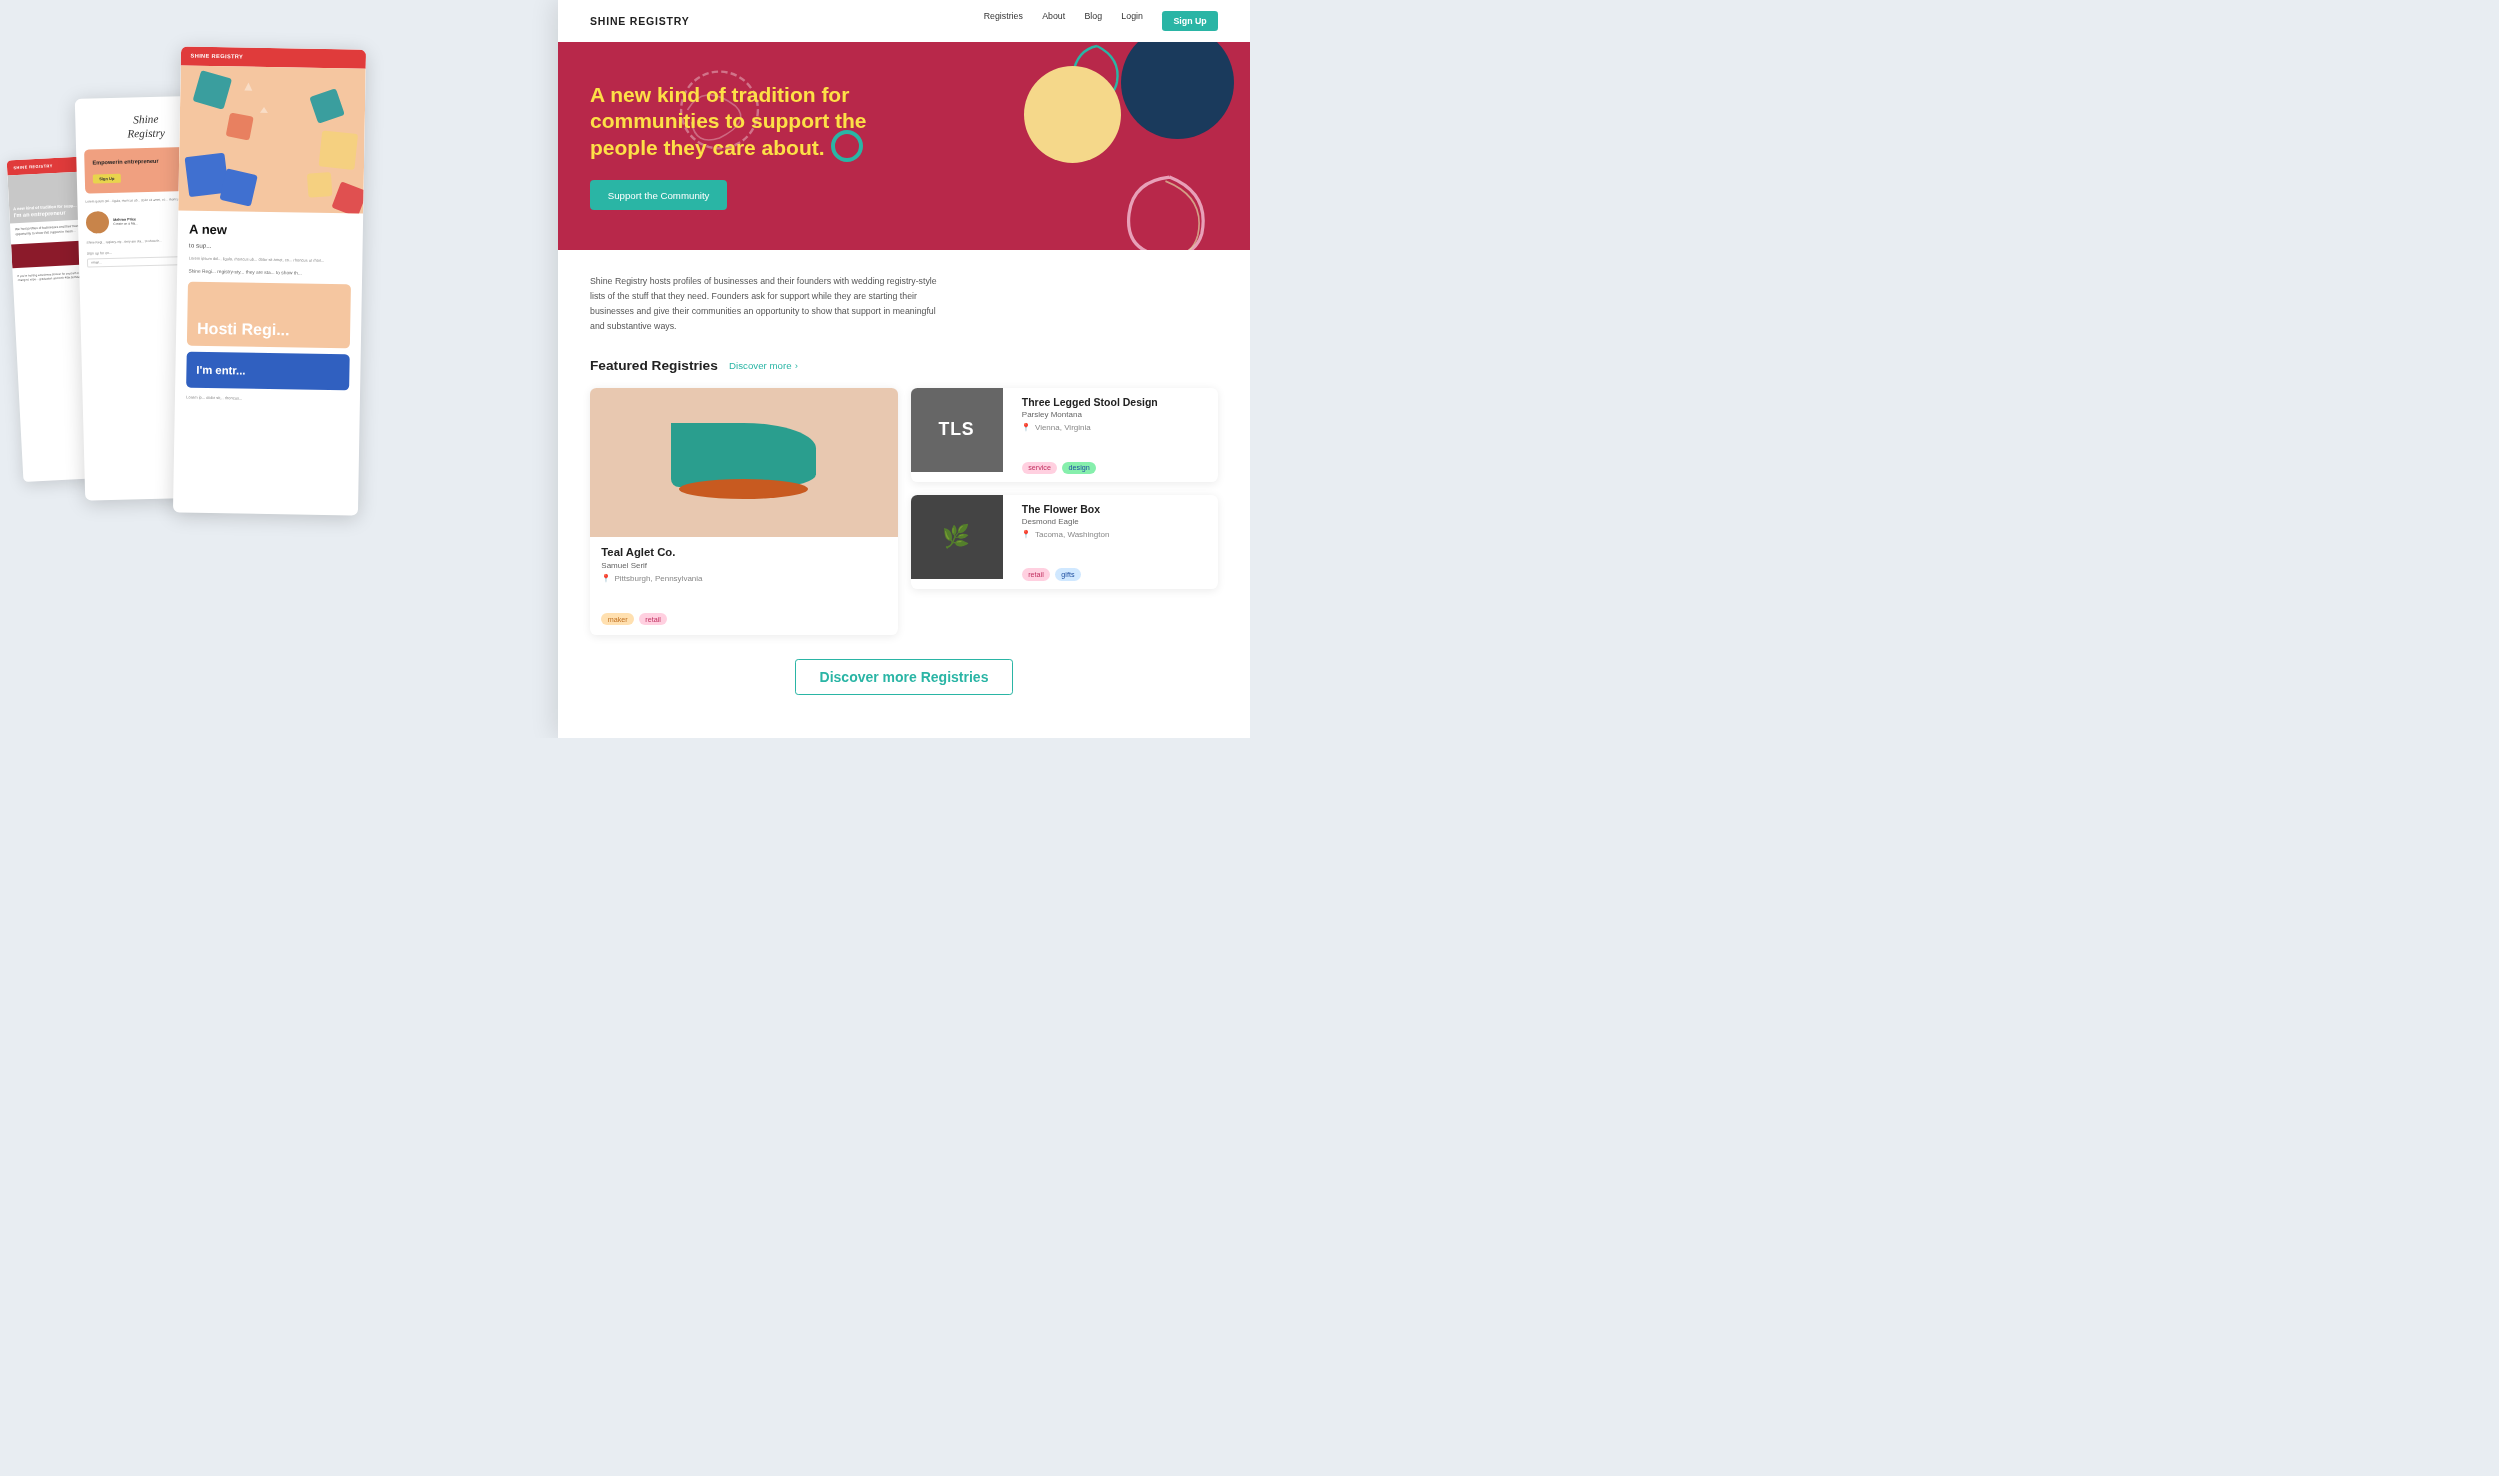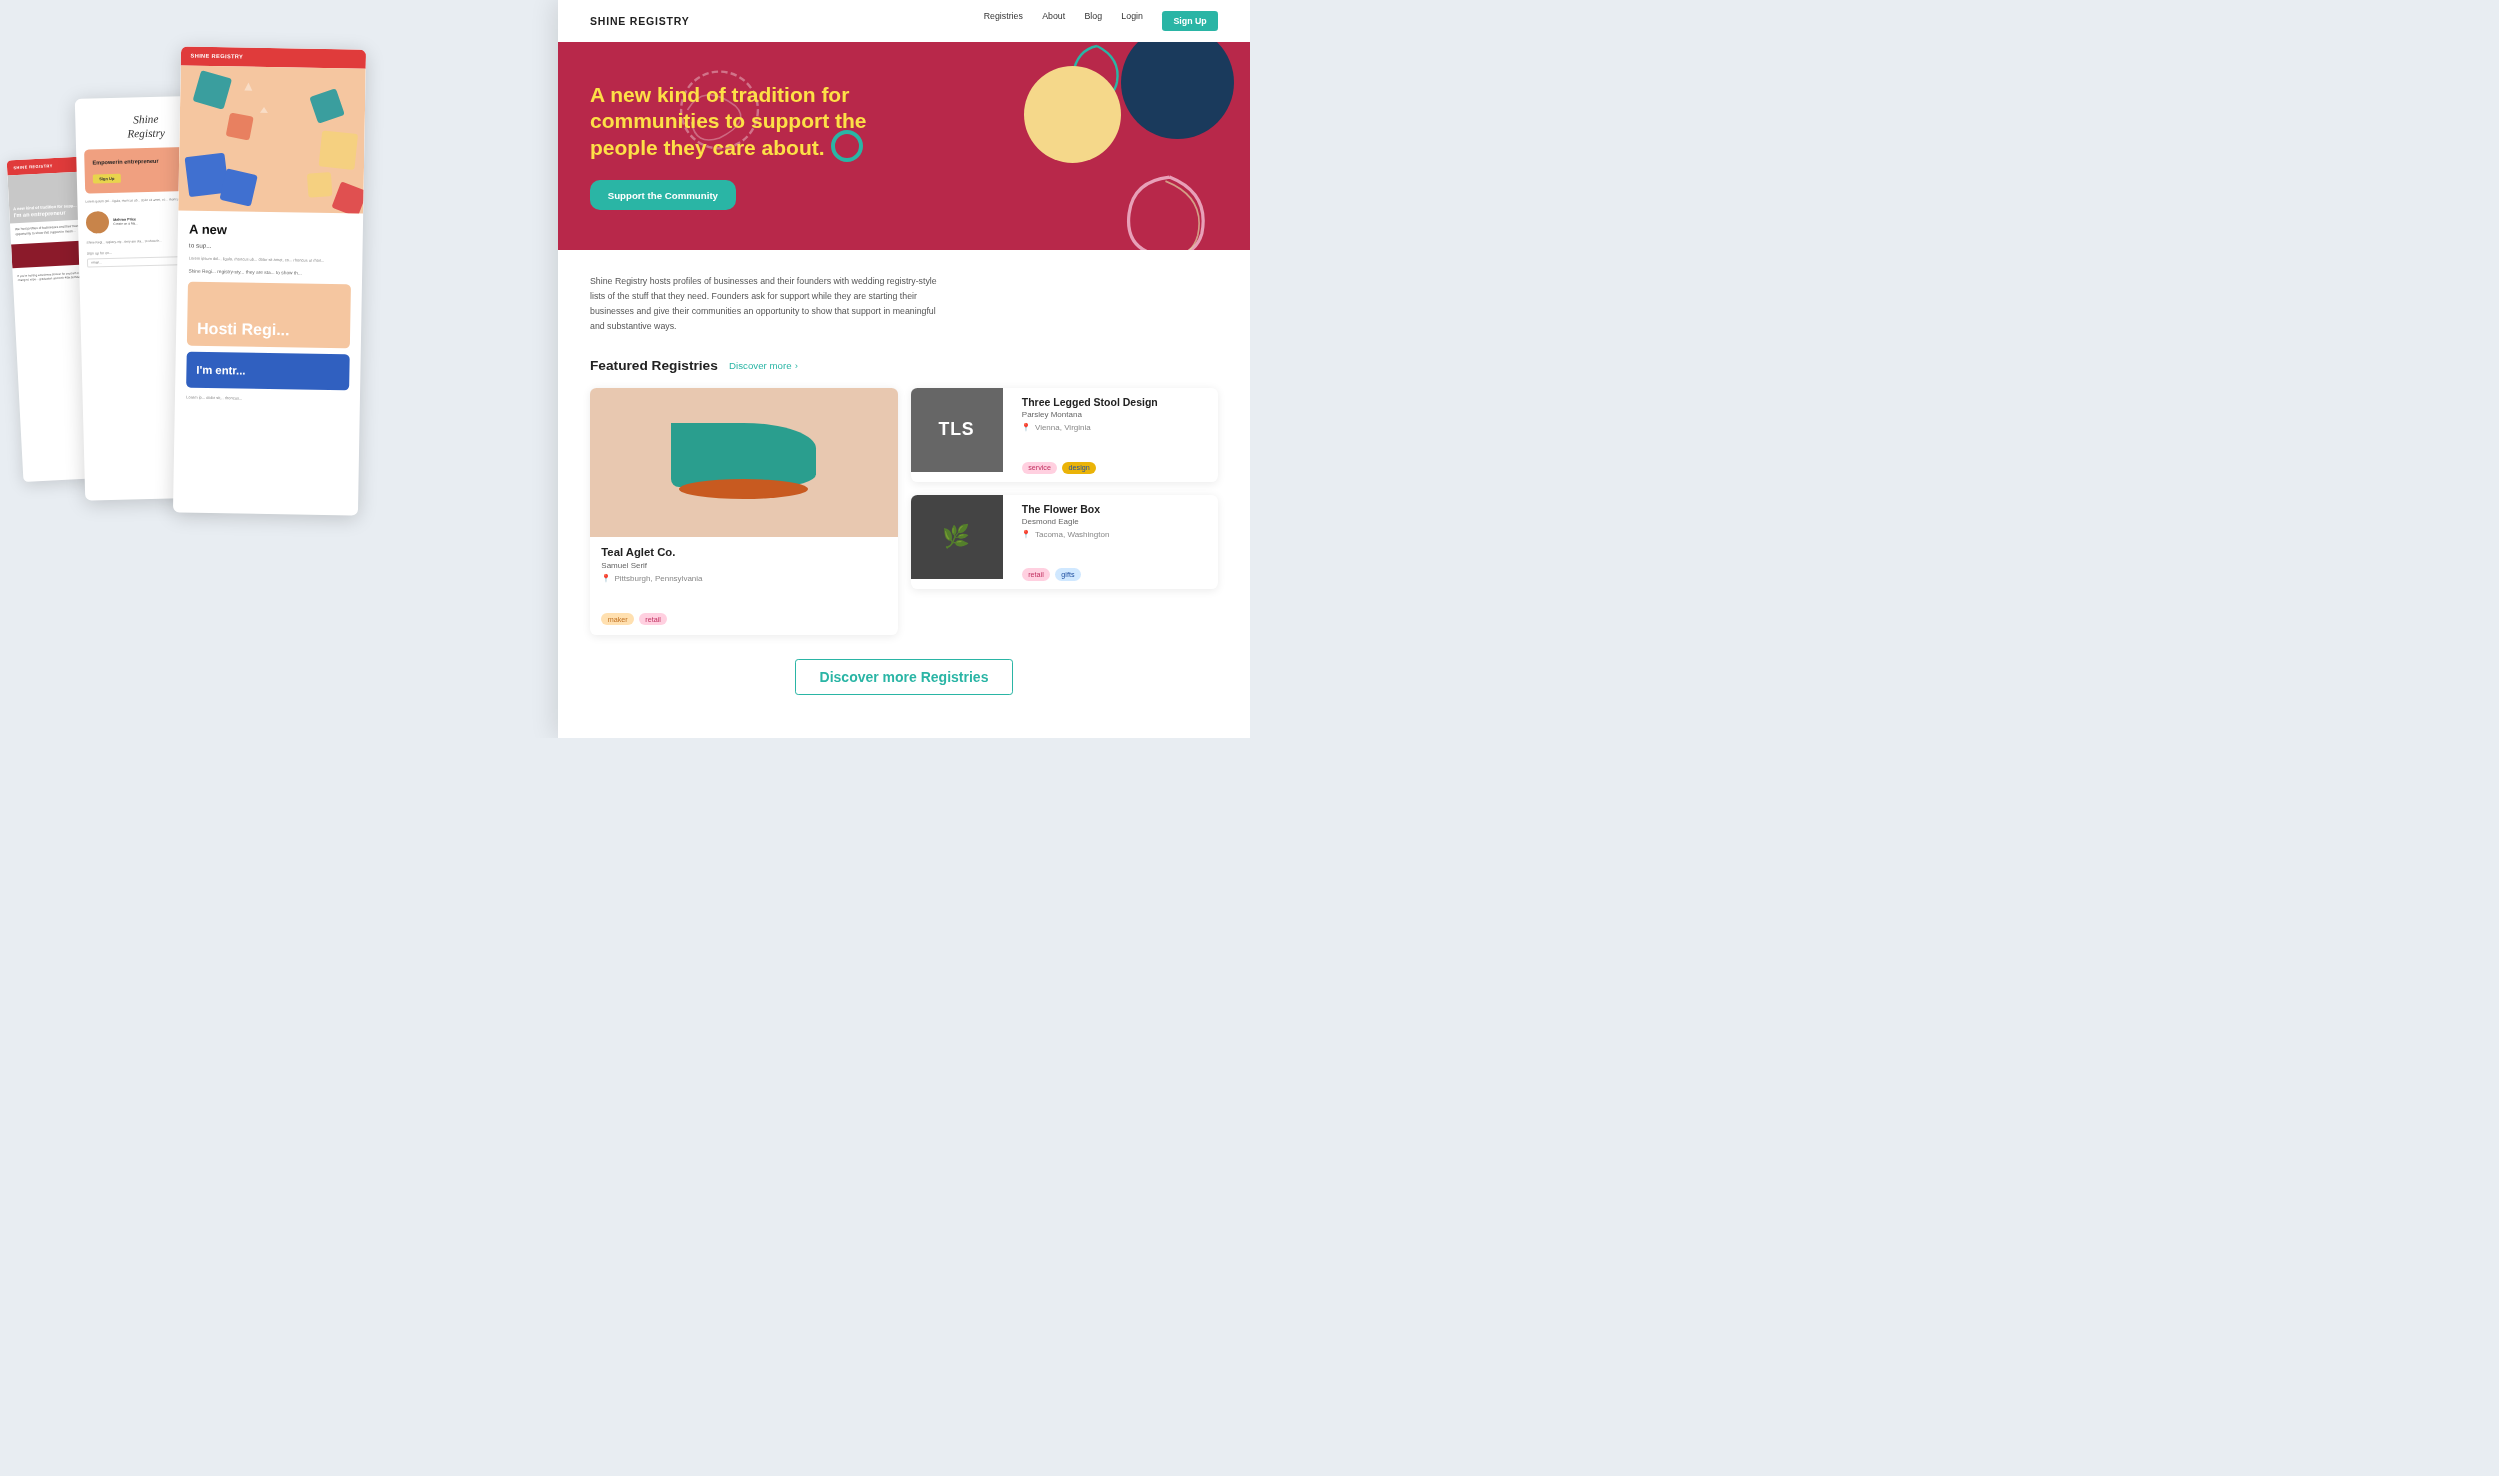--- a/index.html
+++ b/index.html
@@ -383,23 +383,23 @@
       font-size: 21px;
       font-weight: 900;
       color: #fde047;
       line-height: 1.25;
       margin-bottom: 19.3px;
     }
     .hero-btn {
       background: #2ab5a5;
       color: white;
       font-size: 9.7px;
-      font-weight: 700;
+      font-weight: 400;
       padding: 9.7px 17.7px;
-      border-radius: 10px;
+      border-radius: 4px;
       display: inline-block;
       cursor: pointer;
     }
 
     
     .deco-circle {
       position: absolute;
       border-radius: 50%;
     }
     .deco-yellow {
@@ -531,21 +531,21 @@
     }
     .tag {
       font-size: 7.2px;
       padding: 1.6px 6.4px;
       border-radius: 8px;
       margin-top: 24px;
     }
     .tag-maker { background: #ffe0b0; color: #c07020; }
     .tag-retail { background: #ffd0e0; color: #c03060; }
     .tag-service { background: #ffd0e0; color: #c03060; }
-    .tag-design { background: #eab308; color: #2050a0; }
+    .tag-design { background: #86efac; color: #2050a0; }
     .tag-gifts { background: #d0e8ff; color: #2050a0; }
 
     
     .registry-cards-right {
       display: flex;
       flex-direction: column;
       gap: 13px;
     }
     .registry-card-small {
       display: flex;

